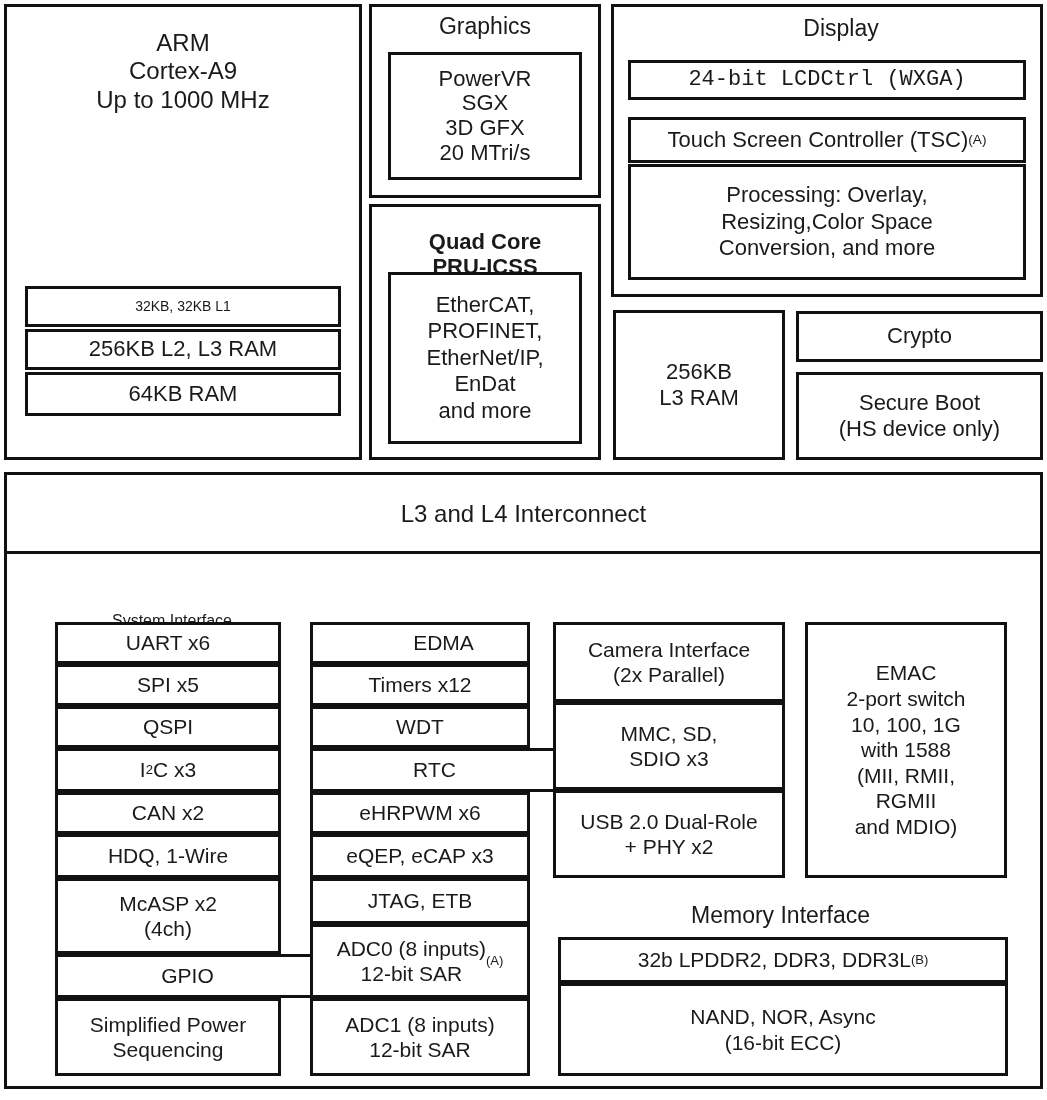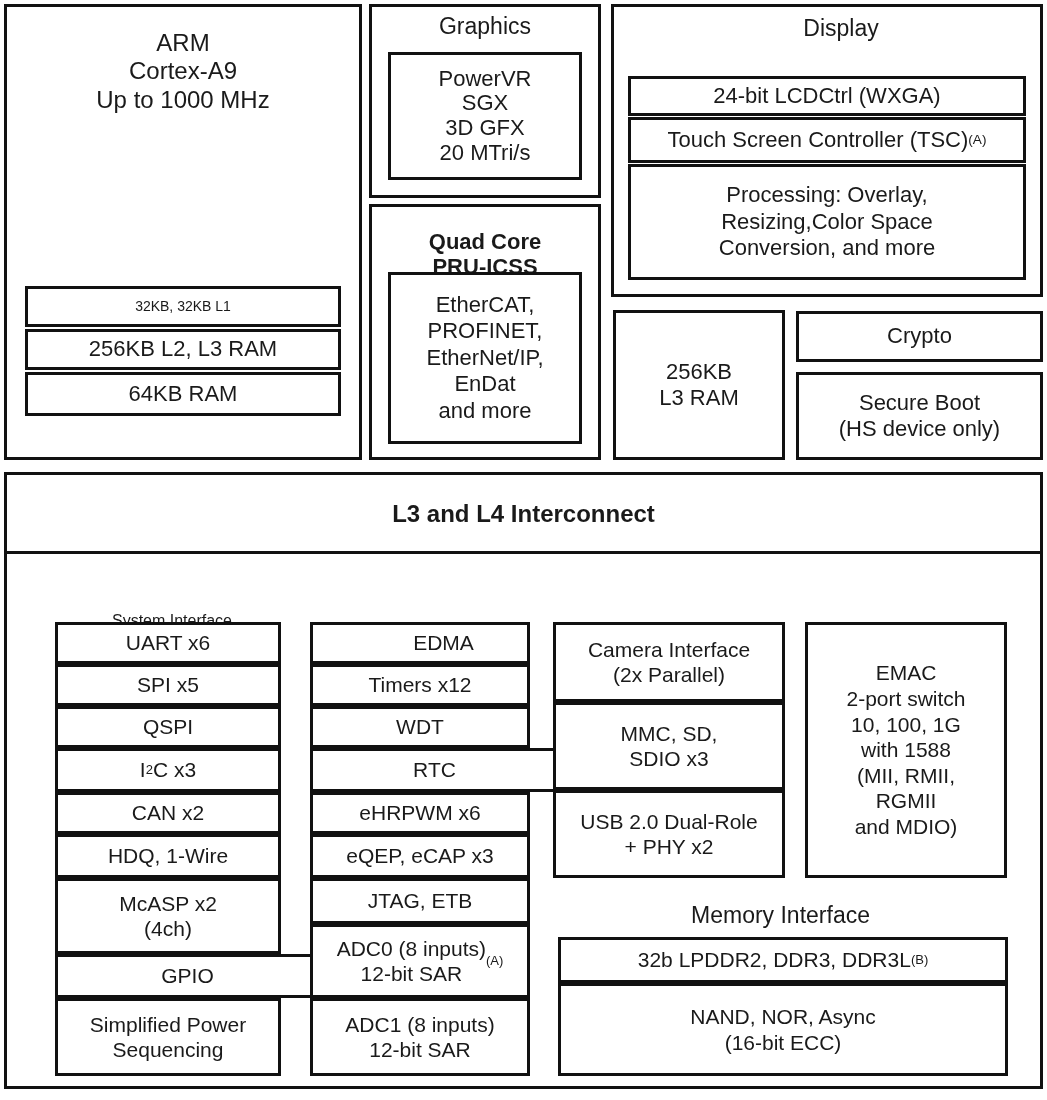--- a/index.html
+++ b/index.html
@@ -93,39 +93,39 @@
   </div>
   <div class="leaf" style="left:388px; top:272px; width:194px; height:172px; font-size:22px; white-space:pre-line; line-height:1.2;">EtherCAT,
 PROFINET,
 EtherNet/IP,
 EnDat
 and more</div>
 
   <div class="bx" style="left:611px; top:4px; width:432px; height:293px;">
     <div class="label" style="font-size:23px; margin-top:8px;margin-left:28px;">Display</div>
   </div>
-  <div class="leaf" style="left:628px; top:76px; width:398px; height:40px; font-size:22px;">
+  <div class="leaf" style="left:628px; top:60px; width:398px; height:40px; font-size:22px;font-family:Liberation Mono, monospace;">
     <span>24-bit LCDCtrl (WXGA)</span>
   </div>
   <div class="leaf" style="left:628px; top:117px; width:398px; height:46px; font-size:22px;">
     <span>Touch Screen Controller (TSC)</span>
       <sup>(A)</sup>
   </div>
   <div class="leaf" style="left:628px; top:164px; width:398px; height:116px; font-size:22px; white-space:pre-line; line-height:1.2;">Processing: Overlay,
 Resizing,Color Space
 Conversion, and more</div>
 
   <div class="leaf" style="left:613px; top:310px; width:172px; height:150px; font-size:22px; white-space:pre-line; line-height:1.2;">256KB
 L3 RAM</div>
 
   <div class="leaf" style="left:796px; top:372px; width:247px; height:88px; font-size:22px; white-space:pre-line; line-height:1.2;">Secure Boot
 (HS device only)</div>
   <div class="leaf" style="left:796px; top:311px; width:247px; height:51px; font-size:22px;">Crypto</div>
 
-  <div class="leaf" style="left:4px; top:472px; width:1039px; height:84px; font-size:24px;font-weight:bold;">L3 and L4 Interconnect</div>
+  <div class="leaf" style="left:4px; top:472px; width:1039px; height:84px; font-size:24px;">L3 and L4 Interconnect</div>
 
   <div class="bx" style="left:4px; top:551px; width:1039px; height:538px;"></div>
 
   <div class="grouphdr" style="left:42px; top:612px; width:260px; font-size:16px; text-align:center;">System Interface</div>
 
   <div class="stack-item" style="left:55px; top:622px; width:226px; height:42px;">UART x6</div>
   <div class="stack-item" style="left:55px; top:664px; width:226px; height:42px;">SPI x5</div>
   <div class="stack-item" style="left:55px; top:706px; width:226px; height:42px;">QSPI</div>
   <div class="stack-item" style="left:55px; top:748px; width:226px; height:44px;">
     <span>I</span><sup>2</sup><span>C x3</span>

